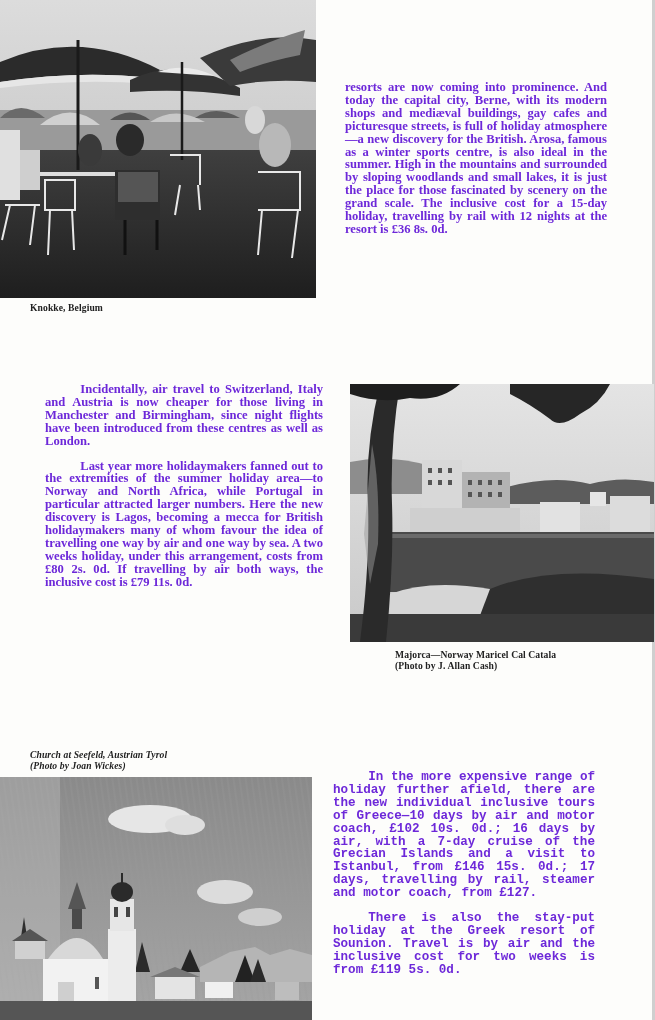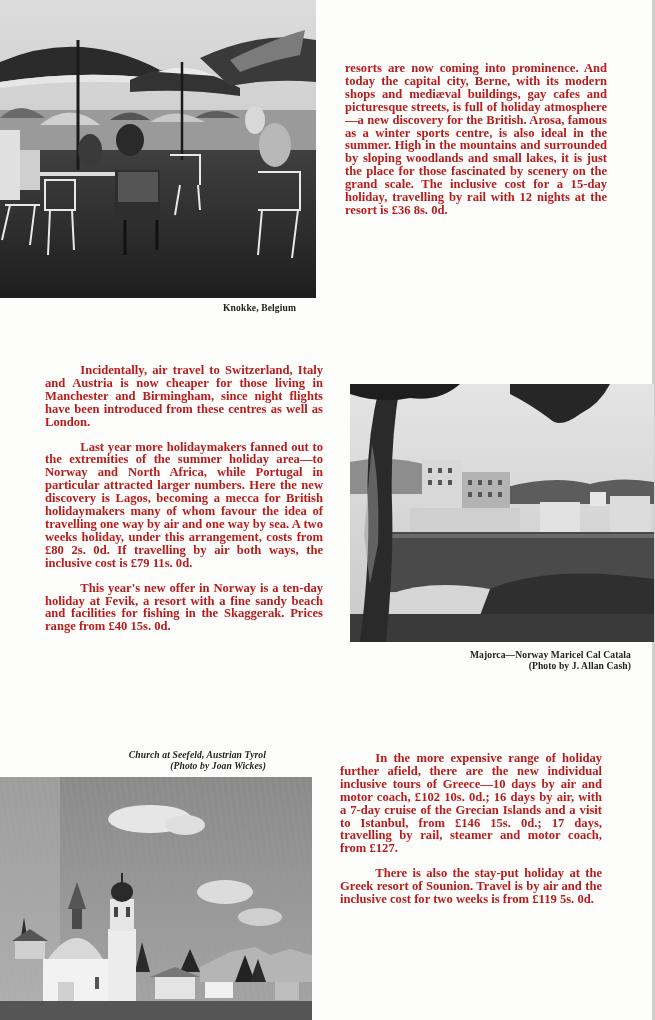--- a/index.html
+++ b/index.html
@@ -6,26 +6,26 @@
   body {
     width:655px; height:1020px; position:relative; overflow:hidden;
     background:#fdfdfb;
     font-family:"Liberation Serif","DejaVu Serif",serif;
     color:#1a1a1a;
   }
   .page-edge { position:absolute; top:0; right:0; width:3px; height:1020px; background:#cfcfcf; }
   .photo { position:absolute; overflow:hidden; background:#888; }
   .photo svg { display:block; width:100%; height:100%; }
   .caption {
-    position:absolute; text-align:right; font-size:9.6px; line-height:10.5px;
+    position:absolute; text-align:left; font-size:9.6px; line-height:10.5px;
     font-weight:bold; color:#222; letter-spacing:0.1px;
   }
   .col {
     position:absolute; font-size:12.6px; line-height:12.9px;
-    text-align:justify; font-weight:bold; color:#b91c1c;
+    text-align:justify; font-weight:bold; color:#6d28d9;margin-top:19px;
   }
   .col p { margin:0 0 12px 0; }
   .col p.indent { text-indent:2.8em; }
   .col p.noindent { text-indent:0; }
 </style>
 </head>
 <body>
 
 <div class="page-edge"></div>
 
@@ -86,21 +86,20 @@
   <div>Knokke, Belgium</div>
 </div>
 
 <div class="col" style="left:345px;top:62px;width:262px;">
   <p class="noindent">resorts are now coming into prominence. And today the capital city, Berne, with its modern shops and mediæval buildings, gay cafes and picturesque streets, is full of holiday atmosphere—a new discovery for the British. Arosa, famous as a winter sports centre, is also ideal in the summer. High in the mountains and surrounded by sloping woodlands and small lakes, it is just the place for those fascinated by scenery on the grand scale. The inclusive cost for a 15-day holiday, travelling by rail with 12 nights at the resort is £36 8s. 0d.</p>
 </div>
 
 <div class="col" style="left:45px;top:364px;width:278px;">
   <p class="indent">Incidentally, air travel to Switzerland, Italy and Austria is now cheaper for those living in Manchester and Birmingham, since night flights have been introduced from these centres as well as London.</p>
   <p class="indent">Last year more holidaymakers fanned out to the extremities of the summer holiday area—to Norway and North Africa, while Portugal in particular attracted larger numbers. Here the new discovery is Lagos, becoming a mecca for British holidaymakers many of whom favour the idea of travelling one way by air and one way by sea. A two weeks holiday, under this arrangement, costs from £80 2s. 0d. If travelling by air both ways, the inclusive cost is £79 11s. 0d.</p>
-  <p class="indent">This year's new offer in Norway is a ten-day holiday at Fevik, a resort with a fine sandy beach and facilities for fishing in the Skaggerak. Prices range from £40 15s. 0d.</p>
 </div>
 
 <div class="photo" style="left:350px;top:384px;width:304px;height:258px;">
   <svg viewBox="0 0 304 258" preserveAspectRatio="none">
     <defs>
       <linearGradient id="sky2" x1="0" y1="0" x2="0" y2="1">
         <stop offset="0" stop-color="#e4e4e4"></stop>
           <stop offset="1" stop-color="#c9c9c9"></stop>
       </linearGradient>
     </defs>
@@ -202,16 +201,16 @@
       <rect x="126" y="130" width="4" height="10" fill="#444"></rect>
     <ellipse cx="122" cy="115" rx="11" ry="10" fill="#2a2a2a"></ellipse>
     <line x1="122" y1="96" x2="122" y2="106" stroke="#2a2a2a" stroke-width="2"></line>
     <rect x="58" y="205" width="16" height="25" fill="#cfcfcf"></rect>
     <rect x="95" y="200" width="4" height="12" fill="#555"></rect>
 
     <rect x="0" y="224" width="312" height="19" fill="#555"></rect>
   </svg>
 </div>
 
-<div class="col" style="left:340px;top:752px;width:262px;">
+<div class="col" style="left:333px;top:752px;width:262px;font-family:Liberation Mono, monospace;">
   <p class="indent">In the more expensive range of holiday further afield, there are the new individual inclusive tours of Greece—10 days by air and motor coach, £102 10s. 0d.; 16 days by air, with a 7-day cruise of the Grecian Islands and a visit to Istanbul, from £146 15s. 0d.; 17 days, travelling by rail, steamer and motor coach, from £127.</p>
   <p class="indent">There is also the stay-put holiday at the Greek resort of Sounion. Travel is by air and the inclusive cost for two weeks is from £119 5s. 0d.</p>
 </div>
 
 </body></html>

